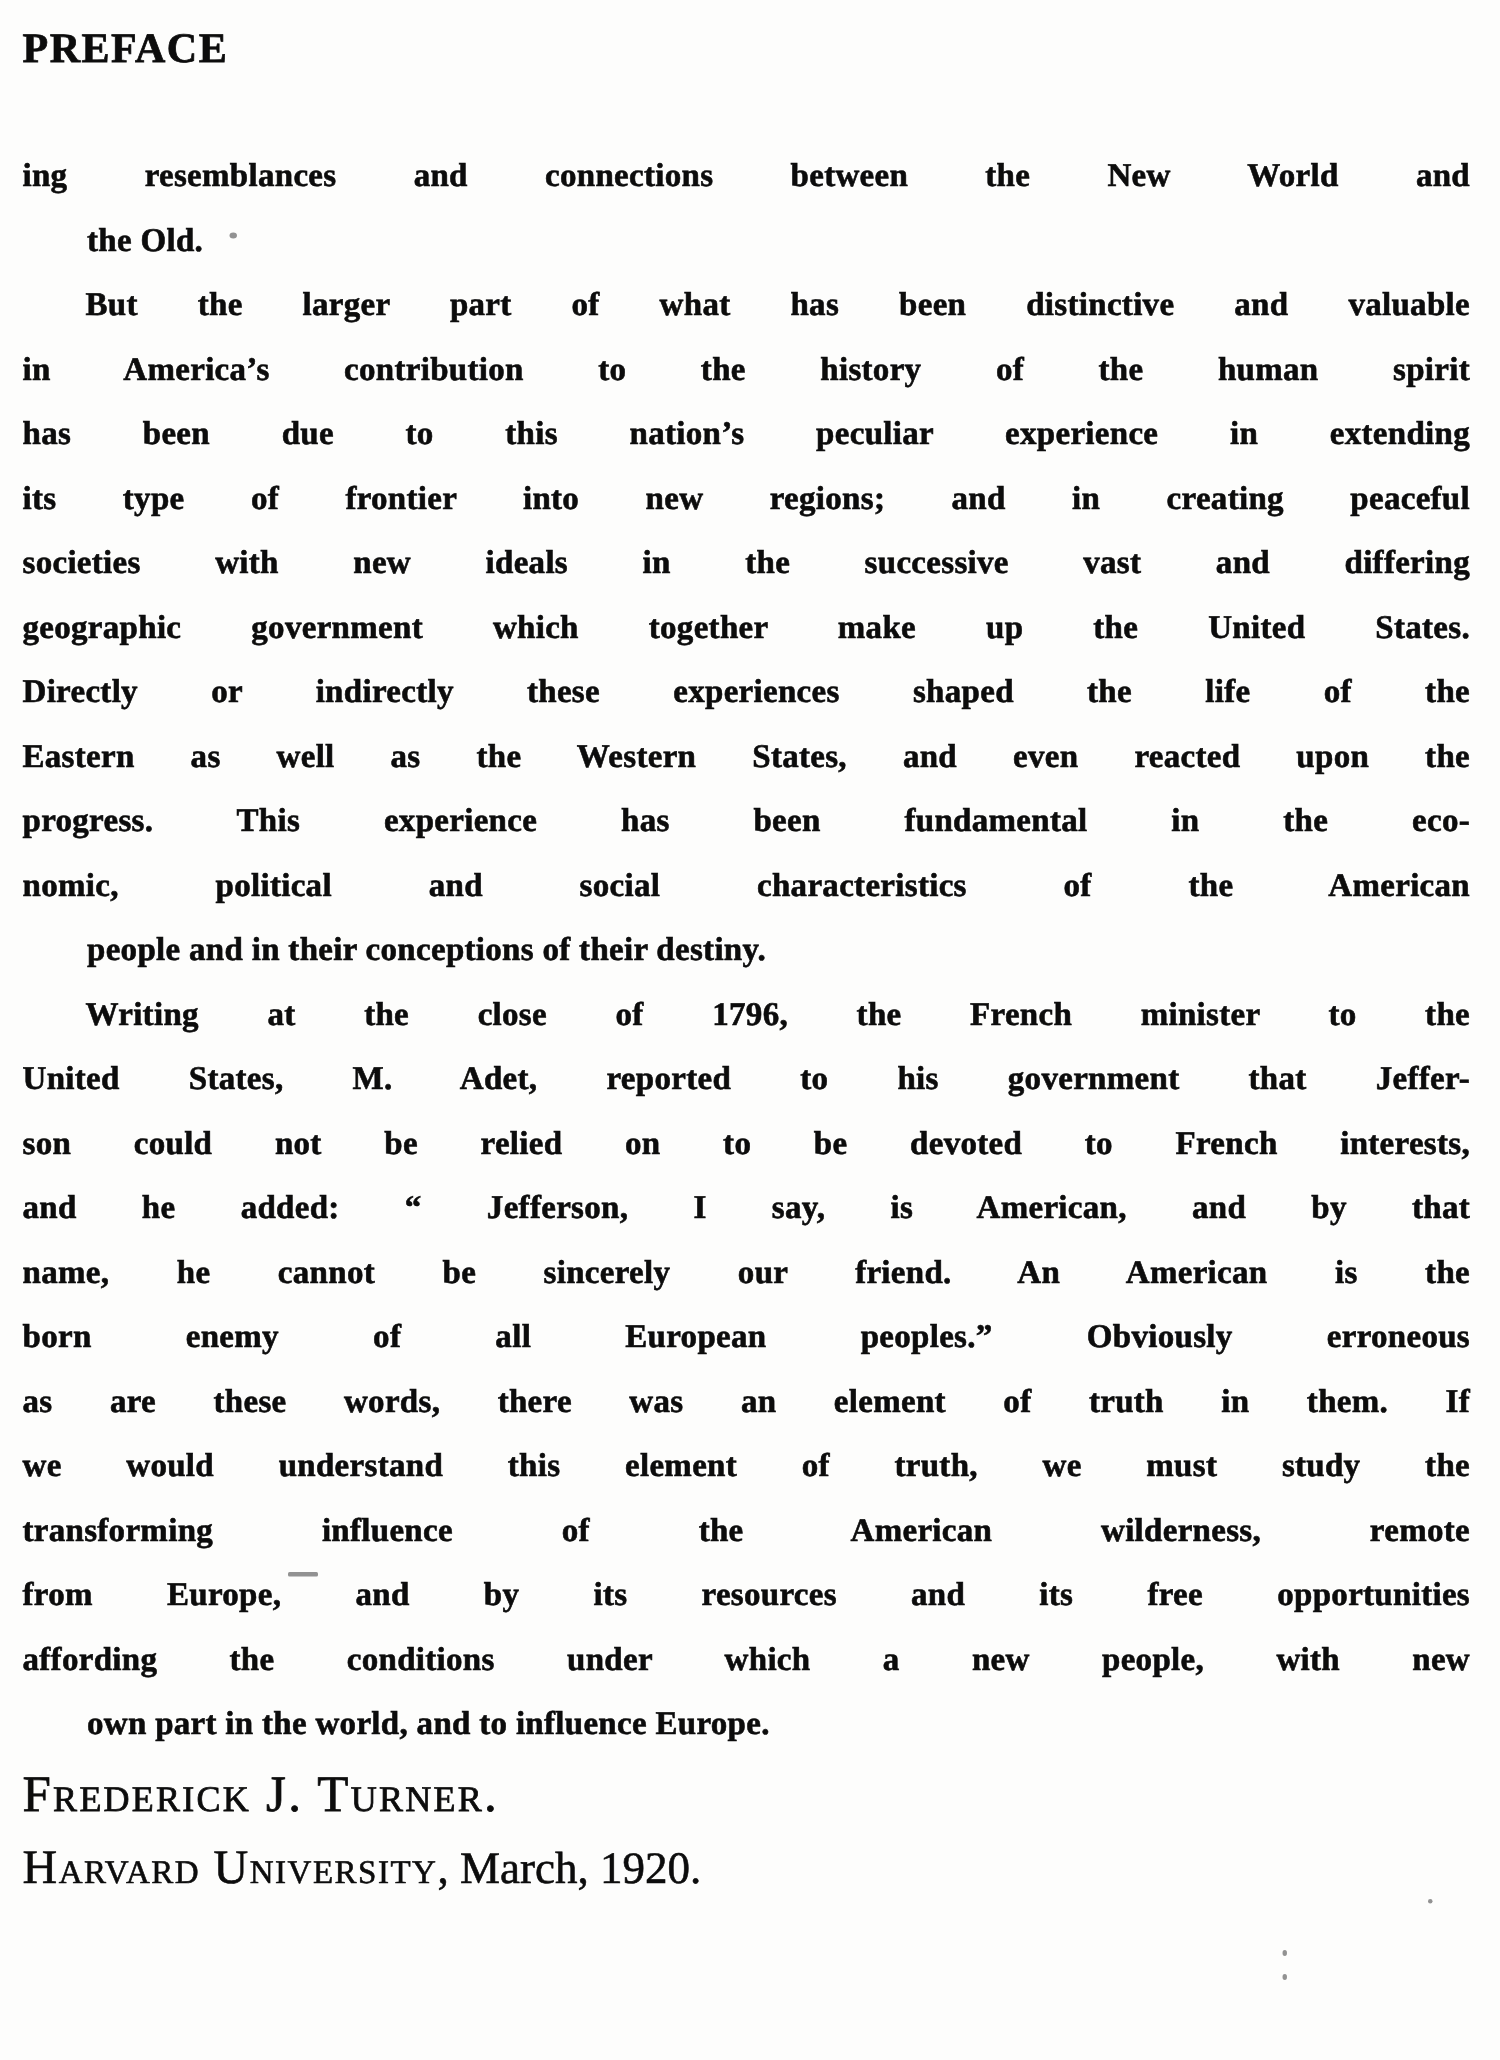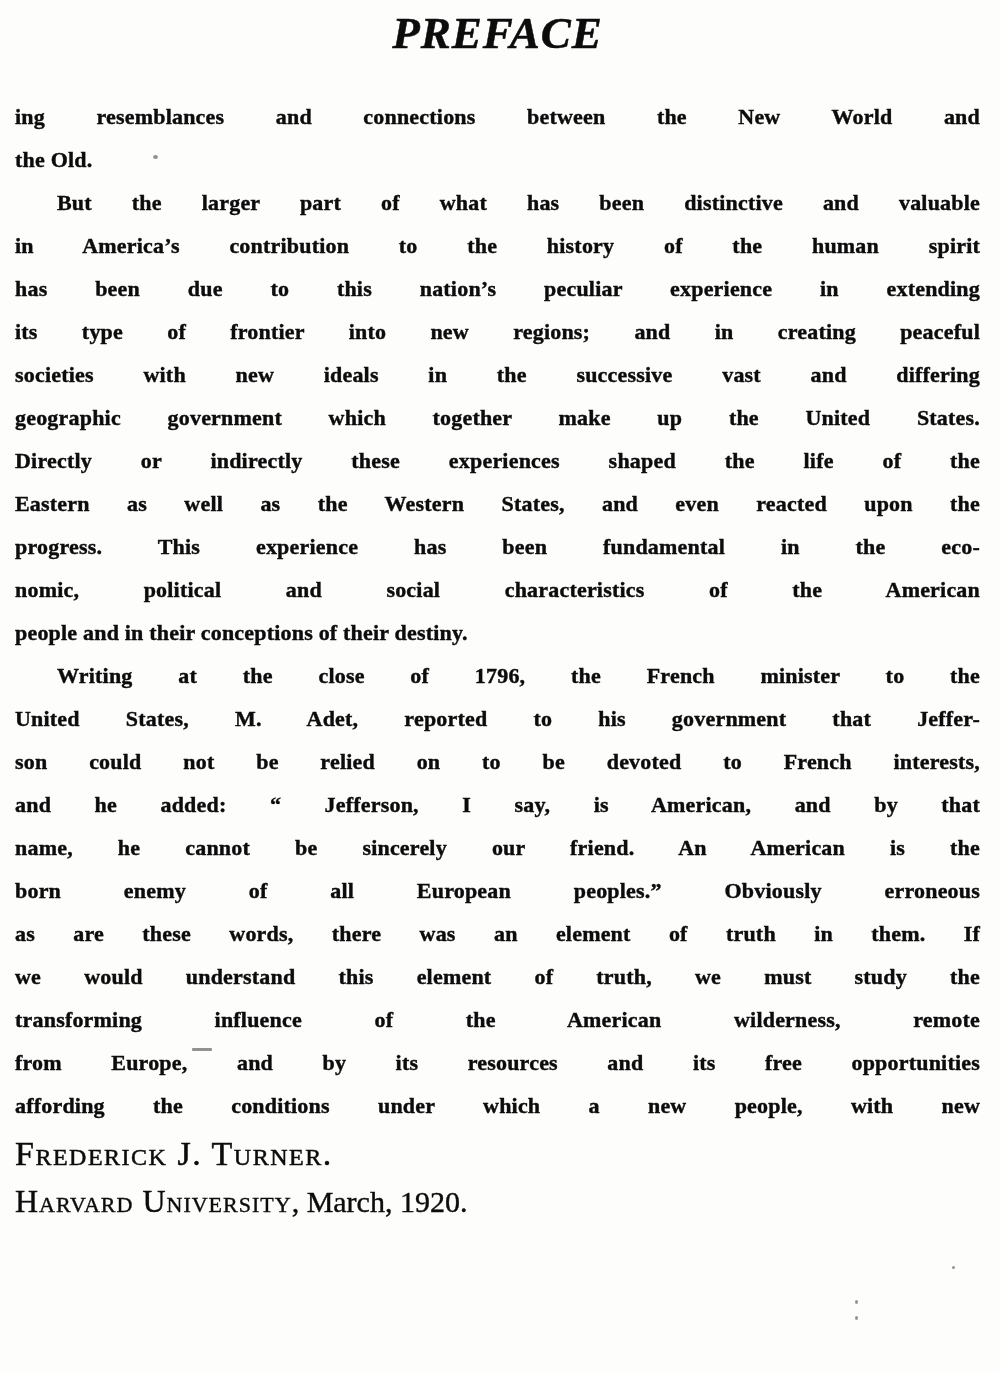--- a/index.html
+++ b/index.html
@@ -10,39 +10,38 @@
     color: #0c0c0c;
     font-family: "Liberation Serif", "DejaVu Serif", serif;
     position: relative;
     overflow: hidden;
   }
   .page {
     padding: 12px 20px 0 15px;
     position: relative;
   }
   .title {
-    font-size: 45px;
+    font-size: 28px;
     line-height: 42px;
     font-weight: 700;
-    text-align: center;
+    text-align: left;
     letter-spacing: 1px;
     margin: 0 0 41px 0;
-    font-style: italic;
     -webkit-text-stroke: 0.5px #0c0c0c;
   }
   .line {
     font-size: 22px;
     line-height: 43px;
     letter-spacing: 0.2px;
     text-align: justify;
     text-align-last: justify;
     font-weight: bold;
     -webkit-text-stroke: 0.4px #0c0c0c;
   }
-  .line.par-end { text-align-last: left; }
+  .line.par-end { text-align-last: left; margin-left: 43px; }
   .line.indent { padding-left: 42px; }
   .signature {
     margin-top: 5px;
     text-align: left;
     padding-right: 70px;
     font-size: 34px;
     line-height: 44px;
     font-variant: small-caps;
     letter-spacing: 1.5px;
     -webkit-text-stroke: 0.5px #0c0c0c;
@@ -95,20 +94,21 @@
         <div class="line">United States, M. Adet, reported to his government that Jeffer-</div>
         <div class="line">son could not be relied on to be devoted to French interests,</div>
         <div class="line">and he added: “ Jefferson, I say, is American, and by that</div>
         <div class="line">name, he cannot be sincerely our friend.  An American is the</div>
         <div class="line">born enemy of all European peoples.”  Obviously erroneous</div>
         <div class="line">as are these words, there was an element of truth in them.  If</div>
         <div class="line">we would understand this element of truth, we must study the</div>
         <div class="line">transforming influence of the American wilderness, remote</div>
         <div class="line">from Europe, and by its resources and its free opportunities</div>
         <div class="line">affording the conditions under which a new people, with new</div>
+        <div class="line par-end">own part in the world, and to influence Europe.</div>
       </div>
     </div>
 
   <div class="signature">
     <span>Frederick J. Turner.</span>
   </div>
 
   <div class="dateline">
     <span class="institution">Harvard University</span><span>, March, 1920.</span>
   </div>

